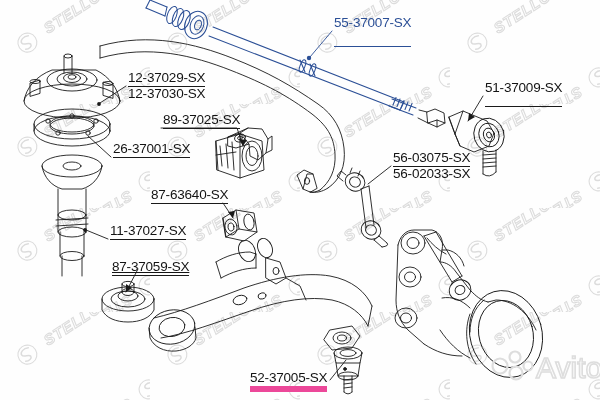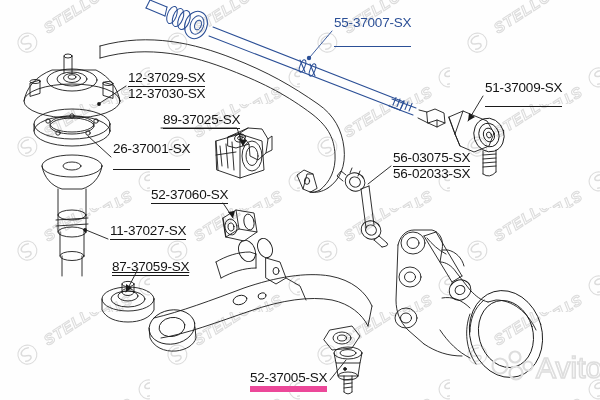--- a/index.html
+++ b/index.html
@@ -298,23 +298,23 @@
       <path d="M330,380 L346,360"></path>
     </g>
   </svg>
 
   <div id="labels">
     <span class="lbl" style="left:128px;top:70px;border-bottom:1px solid #1a1a1a;padding-bottom:1px;">12-37029-SX</span>
     <span class="lbl" style="left:128px;top:86px;">12-37030-SX</span>
 
     <span class="lbl" style="left:163px;top:112px;border-bottom:1px solid #1a1a1a;padding-bottom:1px;">89-37025-SX</span>
 
-    <span class="lbl" style="left:113px;top:141px;border-bottom:1px solid #1a1a1a;padding-bottom:13px;">26-37001-SX</span>
-
-    <span class="lbl" style="left:151px;top:187px;border-bottom:1px solid #1a1a1a;padding-bottom:1px;">52-37060-SX</span>
+    <span class="lbl" style="left:113px;top:141px;border-bottom:1px solid #1a1a1a;padding-bottom:1px;">26-37001-SX</span>
+
+    <span class="lbl" style="left:151px;top:187px;border-bottom:1px solid #1a1a1a;padding-bottom:1px;">87-63640-SX</span>
 
     <span class="lbl" style="left:110px;top:223px;border-bottom:1px solid #1a1a1a;padding-bottom:1px;">11-37027-SX</span>
 
     <span class="lbl" style="left:112px;top:259px;border-bottom:1px solid #1a1a1a;padding-bottom:1px;text-decoration:underline;">87-37059-SX</span>
 
     <span class="lbl blue" style="left:334px;top:15px;border-bottom:1px solid #2b4f96;padding-bottom:16px;">55-37007-SX</span>
 
     <span class="lbl" style="left:485px;top:80px;border-bottom:1px solid #1a1a1a;padding-bottom:11px;">51-37009-SX</span>
 
     <span class="lbl" style="left:393px;top:150px;border-bottom:1px solid #1a1a1a;padding-bottom:1px;">56-03075-SX</span>

